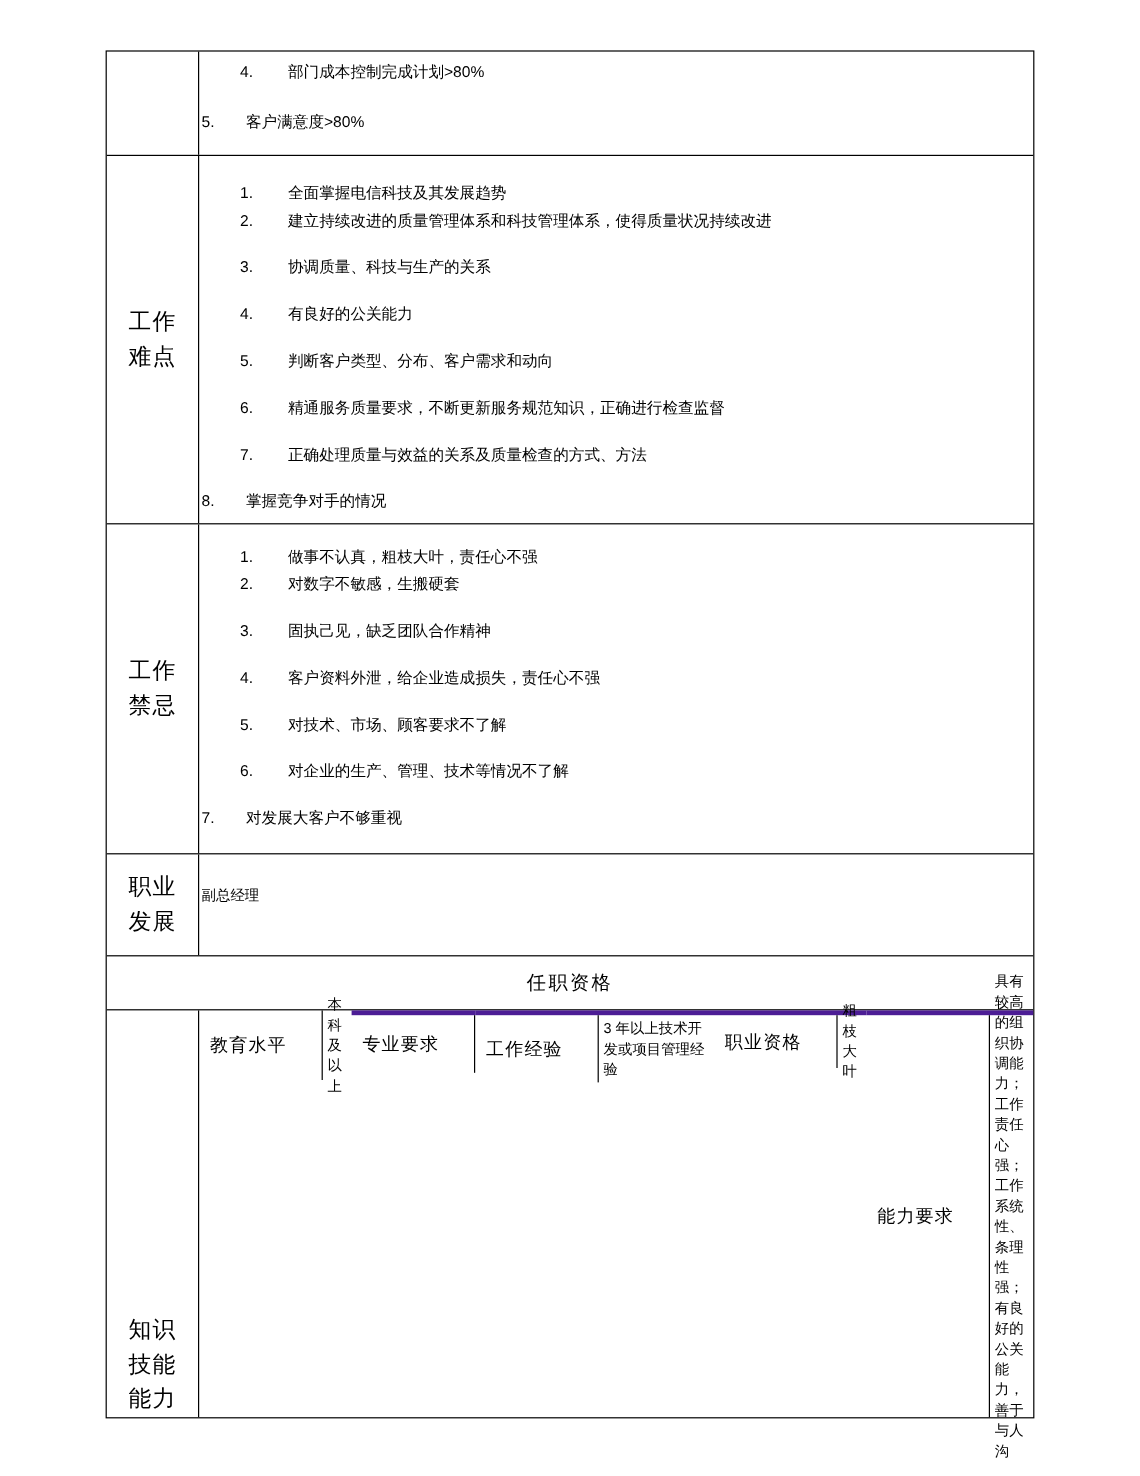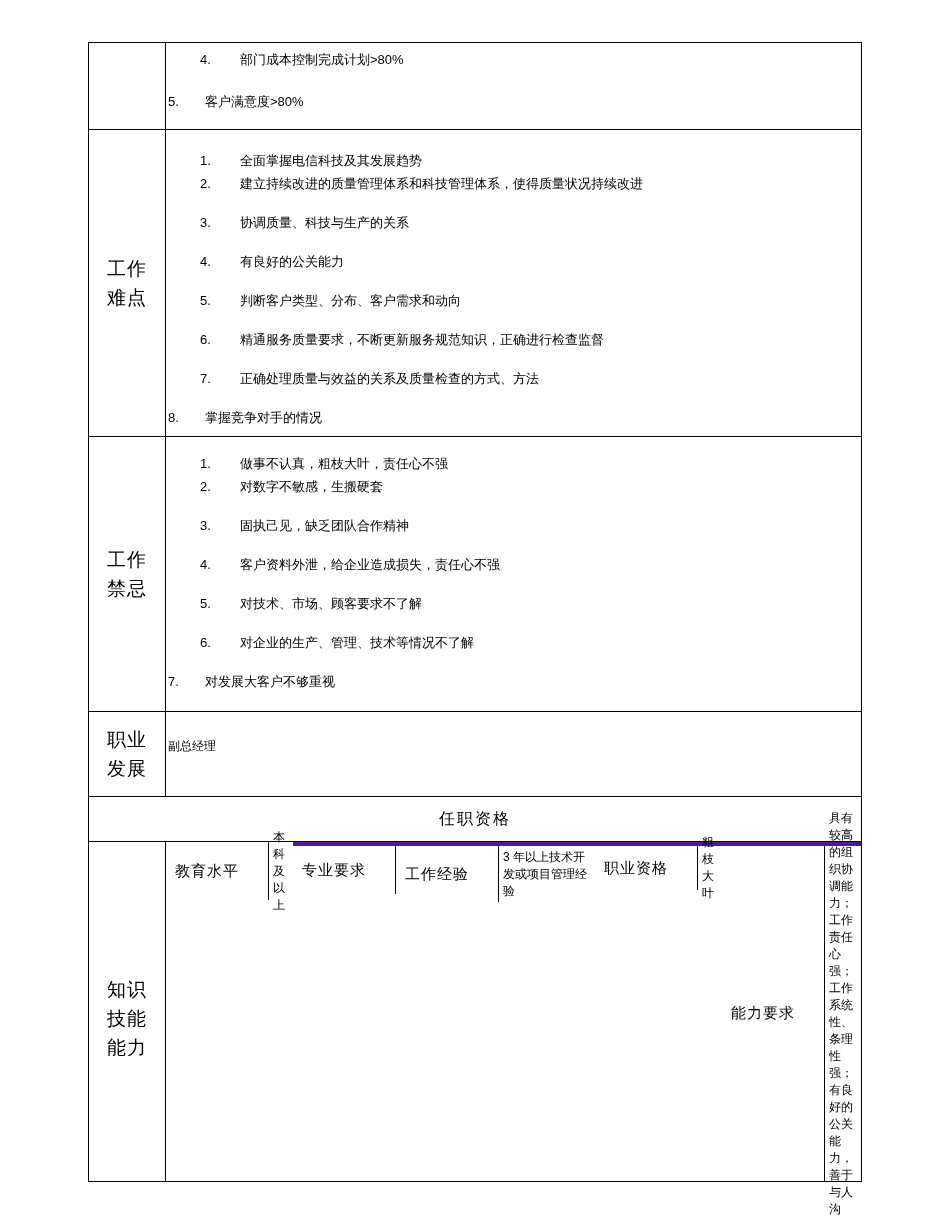--- a/index.html
+++ b/index.html
@@ -48,21 +48,21 @@
 
   .header-row {
     height:45px; display:flex; align-items:center; justify-content:center;
   }
   .header-title { font-size:16px; letter-spacing:2px; }
 
   
   .k-section { display:flex; height:340px; }
   .k-label-col {
     width:77px; flex:0 0 77px; border-right:1px solid #000;
-    display:flex; justify-content:center; align-items:center; padding-top:14px;
+    display:flex; justify-content:center; align-items:flex-end; padding-top:14px;
   }
   .k-rows { flex:1; min-width:0; display:flex; flex-direction:row; }
   .k-row { display:flex; }
   .k-row + .k-row { border-top:4px solid #4c1d95; }
   .k-sublabel {
     flex:0 0 103px; border-right:1px solid #000;
     display:flex; align-items:center; padding-left:9px;
     font-size:15px; letter-spacing:1px;
   }
   .k-value {

